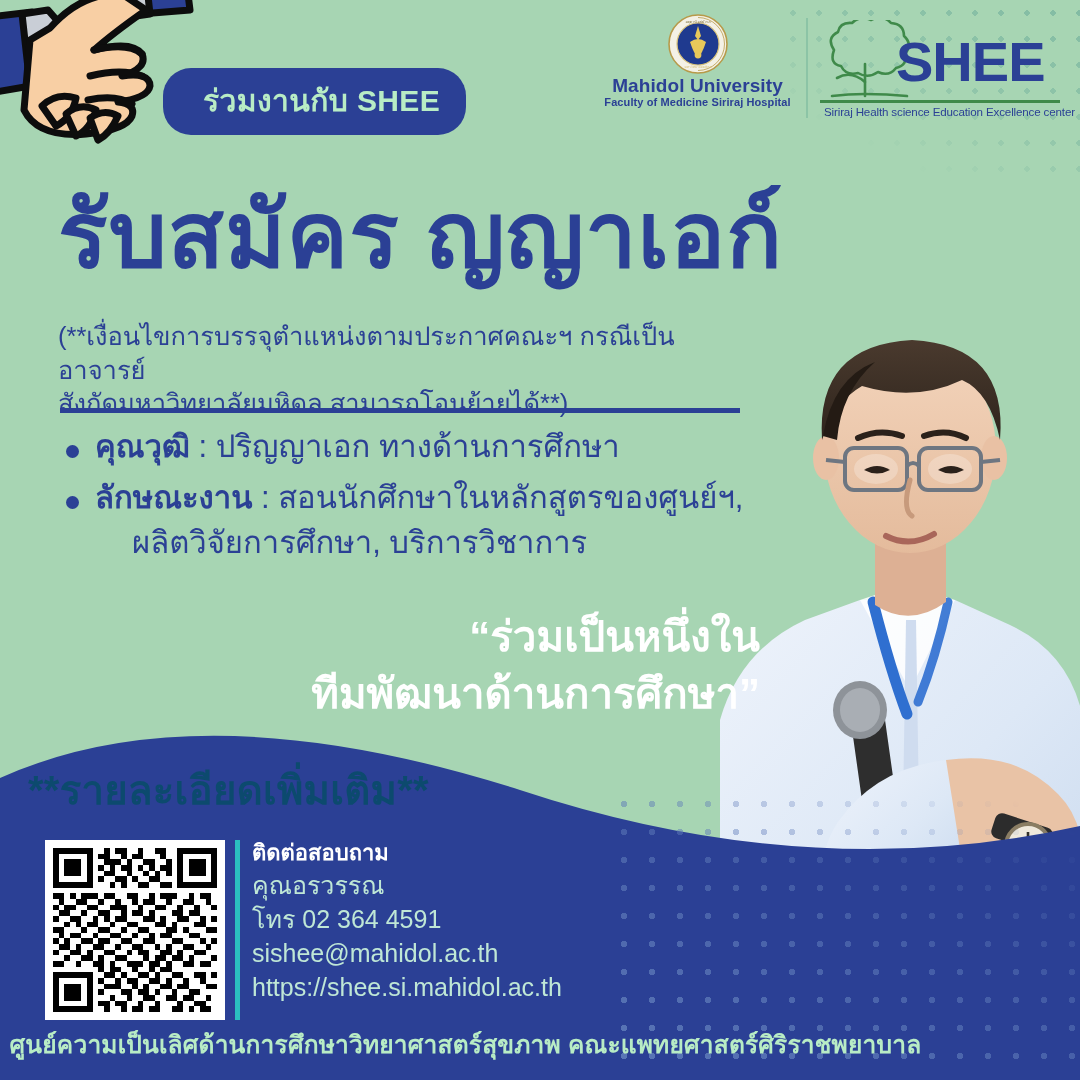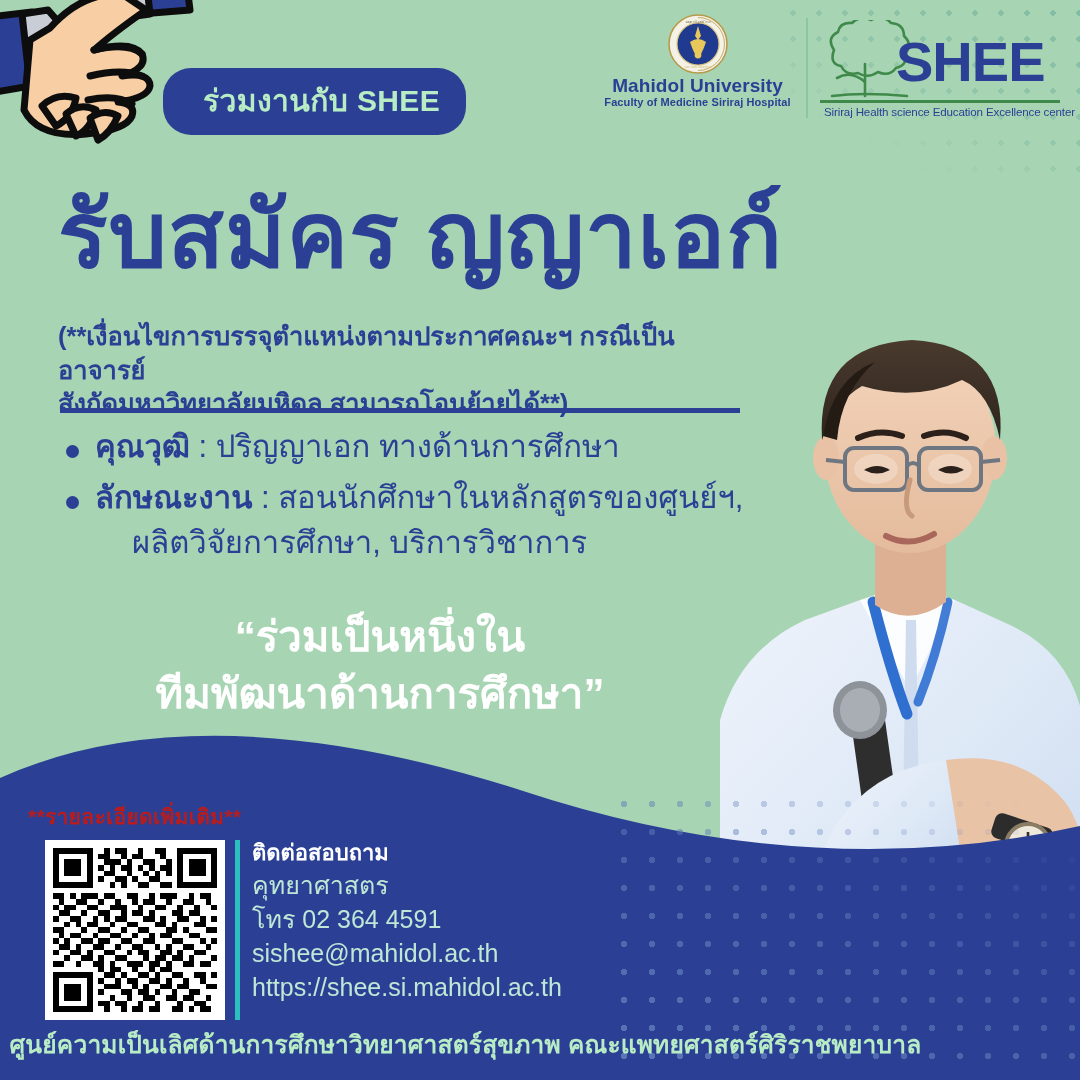--- a/index.html
+++ b/index.html
@@ -62,40 +62,40 @@
   .logo-shee .shee-rule{position:absolute;left:2px;top:80px;width:240px;height:2.5px;background:#3f8a4a;}
   .logo-shee .shee-tag{
     position:absolute;left:6px;top:85px;color:#2b4095;font-size:11.6px;letter-spacing:-.15px;white-space:nowrap;}
 
   
   .headline{
     position:absolute;left:58px;top:186px;z-index:4;
     color:#2b4095;font-size:92px;font-weight:bold;line-height:1.08;letter-spacing:1px;white-space:nowrap;}
   .subnote{
     position:absolute;left:58px;top:320px;z-index:4;width:700px;
-    color:#2b4095;font-size:25.5px;font-weight:bold;line-height:1.32;}
+    color:#2b4095;font-size:25.5px;font-weight:normal;line-height:1.32;}
   .divider{position:absolute;left:60px;top:408px;width:680px;height:5px;background:#2b4095;z-index:4;}
 
   .bullets{position:absolute;left:58px;top:425px;width:790px;z-index:4;color:#2b4095;}
   .bullet-row{display:flex;align-items:flex-start;margin-bottom:6px;}
   .bullet-dot{
     width:13px;height:13px;border-radius:50%;background:#2b4095;
     margin:20px 16px 0 8px;flex:0 0 auto;}
   .bullet-text{font-size:31px;line-height:1.45;}
   .bullet-text .lead{font-weight:bold;}
   .bullet-cont{font-size:31px;line-height:1.45;margin:0 0 2px 37px;}
 
   .quote{
-    position:absolute;left:0;top:608px;width:760px;z-index:4;text-align:center;
+    position:absolute;left:0;top:608px;width:760px;z-index:4;text-align:right;
     color:#ffffff;font-size:42px;font-weight:bold;line-height:1.36;padding-right:16px;}
 
   
   .more-label{
-    position:absolute;left:28px;top:800px;z-index:7;
-    color:#b91c1c;font-size:21px;font-weight:bold;letter-spacing:.3px;}
+    position:absolute;left:28px;top:758px;z-index:7;
+    color:#0c4a6e;font-size:40px;font-weight:bold;letter-spacing:.3px;}
   .qr{position:absolute;left:45px;top:840px;width:180px;height:180px;background:#fff;padding:8px;z-index:7;box-sizing:border-box;}
   .qr svg{display:block;width:100%;height:100%;}
   .contact-rule{position:absolute;left:235px;top:840px;width:5px;height:180px;background:#2bbfc0;z-index:7;}
   .contact{position:absolute;left:252px;top:838px;z-index:7;}
   .contact .c-head{color:#ffffff;font-size:22px;font-weight:bold;line-height:1.36;}
   .contact .c-line{color:#bfe7d6;font-size:25px;line-height:1.36;}
 
   .footer{
     position:absolute;left:0;bottom:16px;width:931px;text-align:center;z-index:8;
     color:#b8ecc5;font-size:24.5px;font-weight:bold;letter-spacing:.2px;}
@@ -313,21 +313,21 @@
                  M9 28h1v1h-1z M12 28h1v1h-1z M14 28h2v1h-2z M17 28h2v1h-2z M21 28h2v1h-2z M24 28h1v1h-1z M26 28h2v1h-2z"></path>
         <path d="M8 16h1v1h-1z M10 18h1v1h-1z"></path>
       </g>
     </svg>
   </div>
 
   <div class="contact-rule"></div>
 
   <div class="contact">
     <div class="c-head">ติดต่อสอบถาม</div>
-    <div class="c-line">คุทยาศาสตร</div>
+    <div class="c-line">คุณอรวรรณ</div>
     <div class="c-line">โทร 02 364 4591</div>
     <div class="c-line">sishee@mahidol.ac.th</div>
     <div class="c-line">https://shee.si.mahidol.ac.th</div>
   </div>
 
   <div class="footer">ศูนย์ความเป็นเลิศด้านการศึกษาวิทยาศาสตร์สุขภาพ คณะแพทยศาสตร์ศิริราชพยาบาล</div>
 
 </div>
 
 </body></html>

